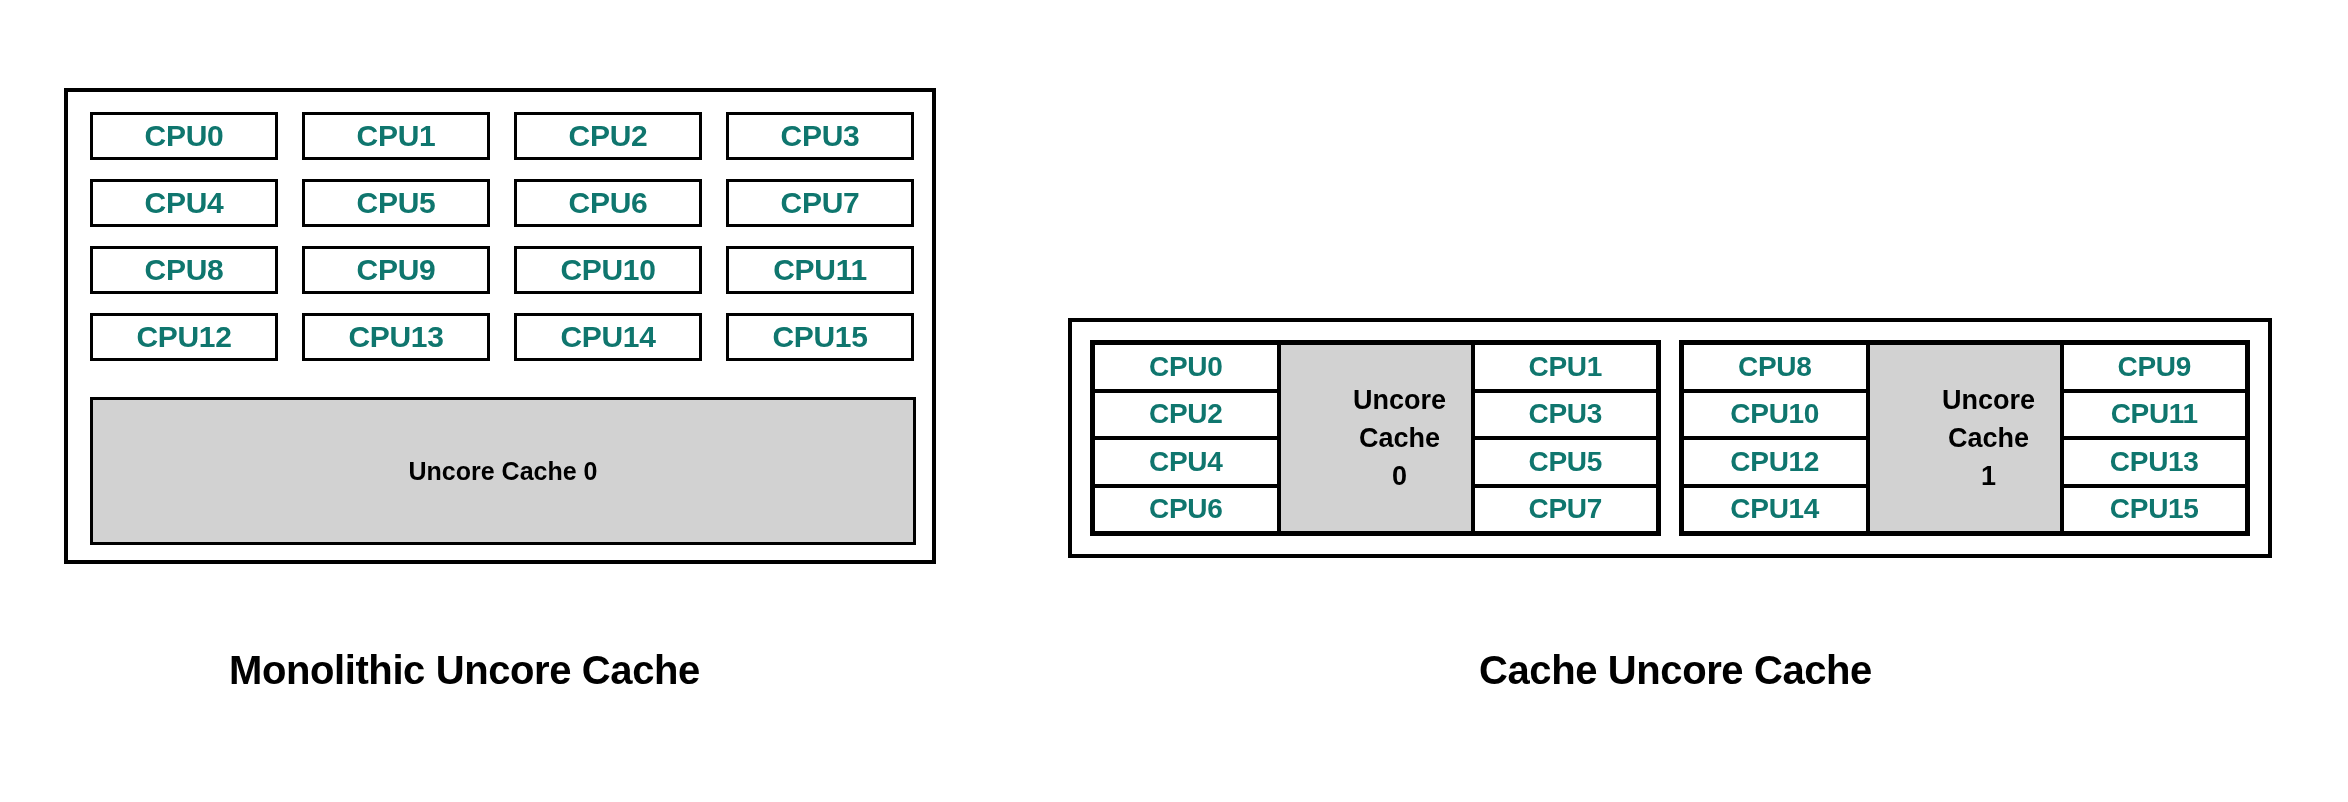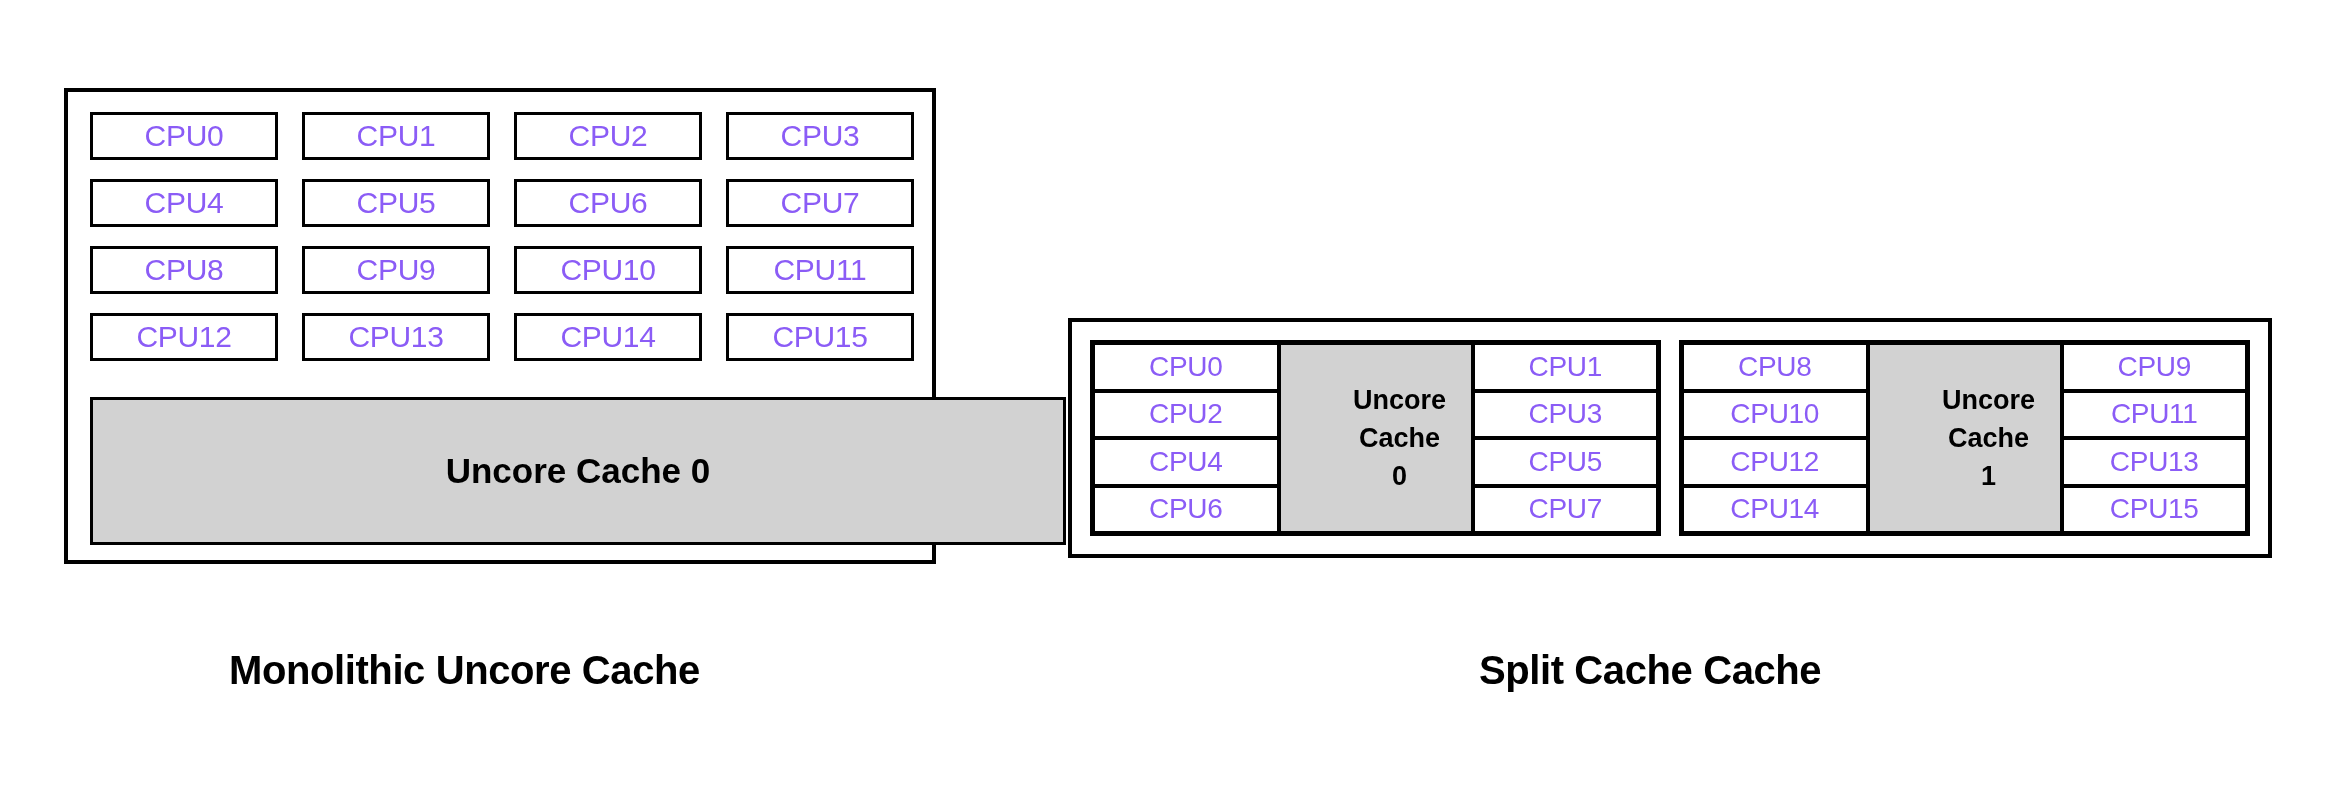--- a/index.html
+++ b/index.html
@@ -22,22 +22,22 @@
     background: #ffffff;
   }
 
   .cpu-cell {
     box-sizing: border-box;
     border: 3px solid #000000;
     background: #ffffff;
     display: flex;
     align-items: center;
     justify-content: center;
-    font-weight: normal;
-    color: #8b5cf6;
+    font-weight: bold;
+    color: #0f766e;
     letter-spacing: -0.3px;
   }
 
   .cache-box {
     box-sizing: border-box;
     border: 3px solid #000000;
     background: #d2d2d2;
     display: flex;
     align-items: center;
     justify-content: center;
@@ -73,23 +73,23 @@
   }
   #monolithic-grid .cpu-cell {
     width: 188px;
     height: 48px;
     font-size: 30px;
   }
   #monolithic-cache {
     position: absolute;
     left: 22px;
     top: 305px;
-    width: 976px;
+    width: 826px;
     height: 148px;
-    font-size: 35px;
+    font-size: 25px;
   }
   #caption-monolithic {
     left: 205px;
     top: 648px;
     margin-left: 24px;
   }
 
   
   #split-outer {
     left: 1068px;
@@ -200,13 +200,13 @@
         <div class="cpu-cell">CPU9</div>
         <div class="cpu-cell">CPU11</div>
         <div class="cpu-cell">CPU13</div>
         <div class="cpu-cell">CPU15</div>
       </div>
     </div>
 
   </div>
 </div>
 
-<div class="caption" id="caption-split">Split Cache Cache</div>
+<div class="caption" id="caption-split">Cache Uncore Cache</div>
 
 </body></html>

